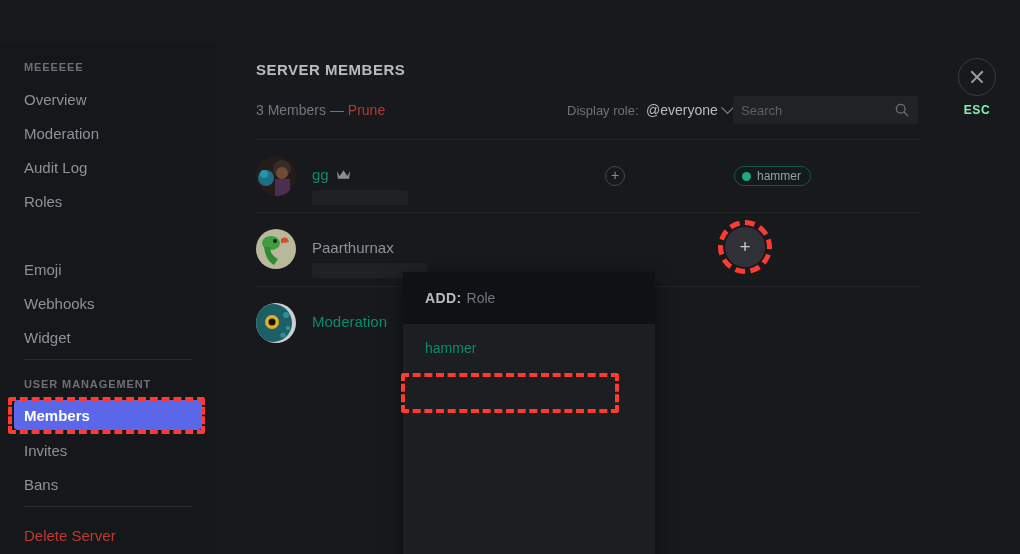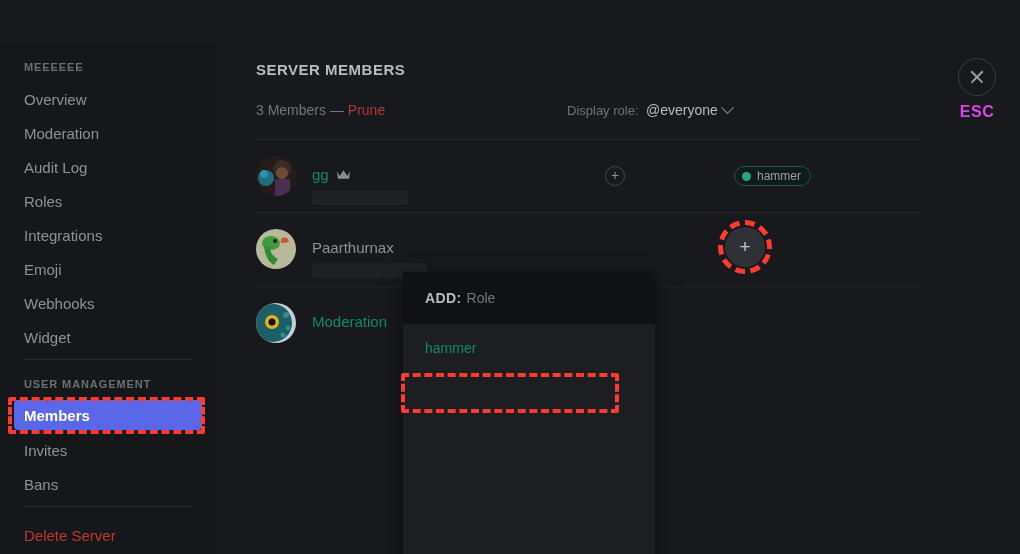--- a/index.html
+++ b/index.html
@@ -137,44 +137,41 @@
   .esc-circle {
     width: 38px; height: 38px; border-radius: 50%; border: 1.5px solid #3a3c41;
     position: relative; margin: 0 auto;
   }
   .esc-circle:before, .esc-circle:after {
     content: ""; position: absolute; left: 10px; top: 17px; width: 16px; height: 1.6px;
     background: #9b9ea3;
   }
   .esc-circle:before { transform: rotate(45deg); }
   .esc-circle:after  { transform: rotate(-45deg); }
-  .esc-label { margin-top: 7px; font-size: 16px; font-weight: bold; letter-spacing: .6px; color: #d946ef; }
+  .esc-label { margin-top: 7px; font-size: 12px; font-weight: bold; letter-spacing: .6px; color: #86efac; }
 </style>
 </head>
 <body>
 
 <div id="root">
 
   <div class="sidebar">
     <div class="side-head" style="top:17px">MEEEEEE</div>
 
     <div class="side-item" style="top:40px">
         <span>Overview</span>
       </div>
     <div class="side-item" style="top:74px">
         <span>Moderation</span>
       </div>
     <div class="side-item" style="top:108px">
         <span>Audit Log</span>
       </div>
     <div class="side-item" style="top:142px">
         <span>Roles</span>
-      </div>
-    <div class="side-item" style="top:176px">
-        <span>Integrations</span>
       </div>
     <div class="side-item" style="top:210px">
         <span>Emoji</span>
       </div>
     <div class="side-item" style="top:244px">
         <span>Webhooks</span>
       </div>
     <div class="side-item" style="top:278px">
         <span>Widget</span>
       </div>
@@ -208,20 +205,27 @@
       <span>—</span>
       <span class="prune">Prune</span>
     </div>
 
     <div class="display-role-label">Display role:</div>
     <div class="display-role-value">
       <span>@everyone</span>
       <span class="chev"></span>
     </div>
 
+    <div class="search-box">
+      <input class="search-input" placeholder="Search" style="">
+      <svg class="search-icon" viewBox="0 0 16 16">
+        <circle cx="6.5" cy="6.5" r="5" fill="none" stroke="#6c7075" stroke-width="1.5"></circle>
+        <line x1="10.3" y1="10.3" x2="15" y2="15" stroke="#6c7075" stroke-width="1.5"></line>
+      </svg>
+    </div>
 
     <div class="hr" style="top:95px"></div>
 
     <div class="member-row" style="top:96px">
       <div class="avatar">
         <svg width="40" height="40" viewBox="0 0 40 40">
           <rect width="40" height="40" fill="#231c1b"></rect>
           <circle cx="26" cy="13" r="9" fill="#3a2b24"></circle>
           <circle cx="26" cy="17" r="6" fill="#6e4a38"></circle>
           <rect x="19" y="23" width="15" height="17" fill="#4a2f52"></rect>

